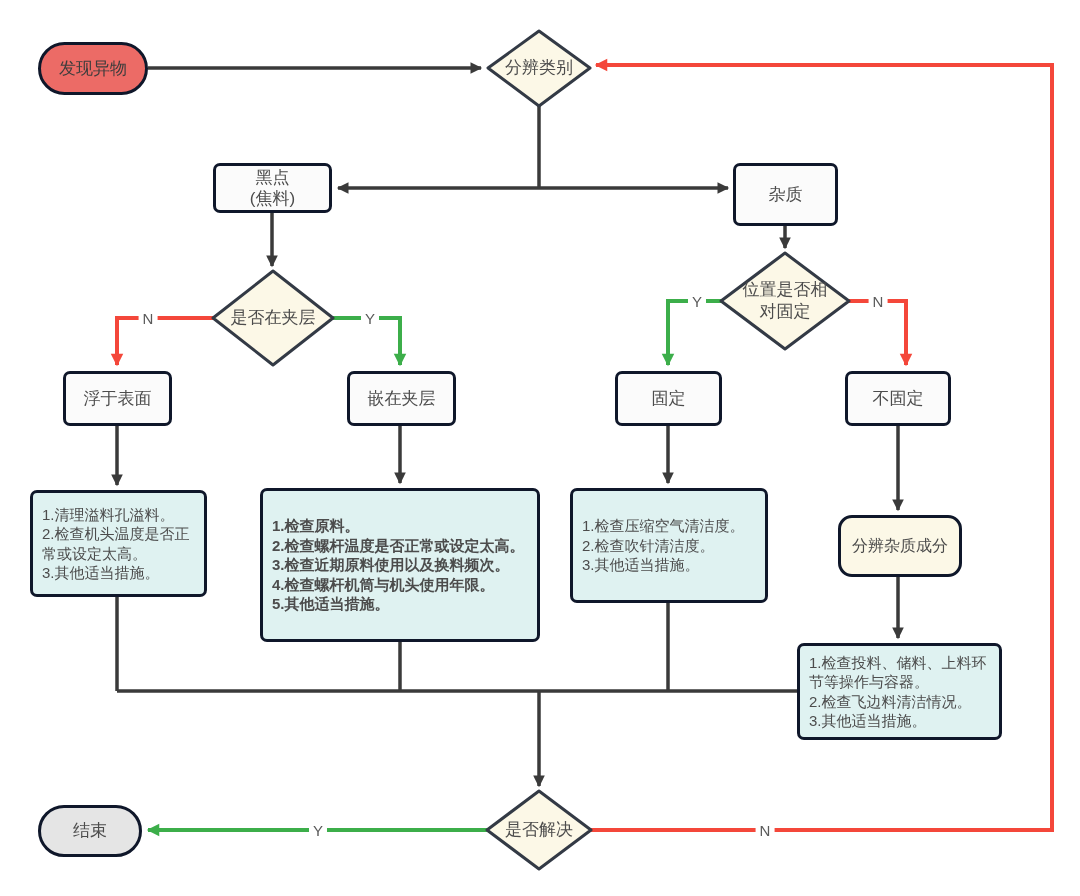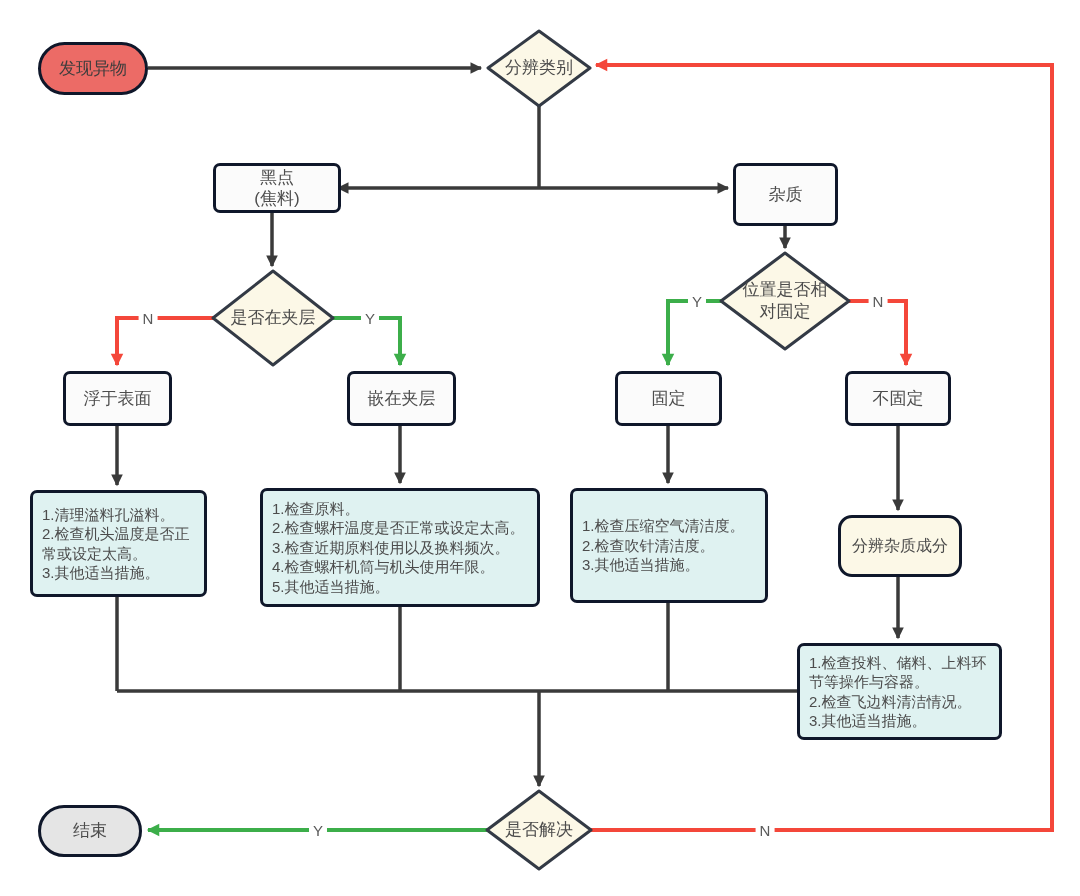--- a/index.html
+++ b/index.html
@@ -88,33 +88,33 @@
   </svg>
 
   <div class="node pill start" style="left:38px;top:42px;width:110px;height:53px;">发现异物</div>
   <div class="node pill end" style="left:38px;top:805px;width:104px;height:52px;">结束</div>
 
   <div class="dlabel" style="left:539px;top:68px;width:100px;">分辨类别</div>
   <div class="dlabel" style="left:273px;top:318px;width:110px;">是否在夹层</div>
   <div class="dlabel" style="left:785px;top:301px;width:92px;">位置是否相对固定</div>
   <div class="dlabel" style="left:539px;top:830px;width:100px;">是否解决</div>
 
-  <div class="node" style="left:213px;top:163px;width:128px;height:50px;">黑点
+  <div class="node" style="left:213px;top:163px;width:119px;height:50px;">黑点
 (焦料)</div>
   <div class="node" style="left:733px;top:163px;width:105px;height:63px;text-align:center;">杂质</div>
   <div class="node" style="left:63px;top:371px;width:109px;height:55px;">浮于表面</div>
   <div class="node" style="left:347px;top:371px;width:109px;height:55px;">嵌在夹层</div>
   <div class="node" style="left:615px;top:371px;width:107px;height:55px;">固定</div>
   <div class="node" style="left:845px;top:371px;width:106px;height:55px;">不固定</div>
   <div class="node cream" style="left:838px;top:515px;width:124px;height:62px;font-size:16px;border-radius:14px;">分辨杂质成分</div>
 
   <div class="node action" style="left:30px;top:490px;width:177px;height:107px;">1.清理溢料孔溢料。
 2.检查机头温度是否正常或设定太高。
 3.其他适当措施。</div>
-  <div class="node action" style="left:260px;top:488px;width:280px;height:119px;">1.检查原料。
+  <div class="node action" style="left:260px;top:488px;width:280px;height:154px;font-weight:bold;">1.检查原料。
 2.检查螺杆温度是否正常或设定太高。
 3.检查近期原料使用以及换料频次。
 4.检查螺杆机筒与机头使用年限。
 5.其他适当措施。</div>
   <div class="node action" style="left:570px;top:488px;width:198px;height:115px;">1.检查压缩空气清洁度。
 2.检查吹针清洁度。
 3.其他适当措施。</div>
   <div class="node action" style="left:797px;top:643px;width:205px;height:97px;">1.检查投料、储料、上料环节等操作与容器。
 2.检查飞边料清洁情况。
 3.其他适当措施。</div>

